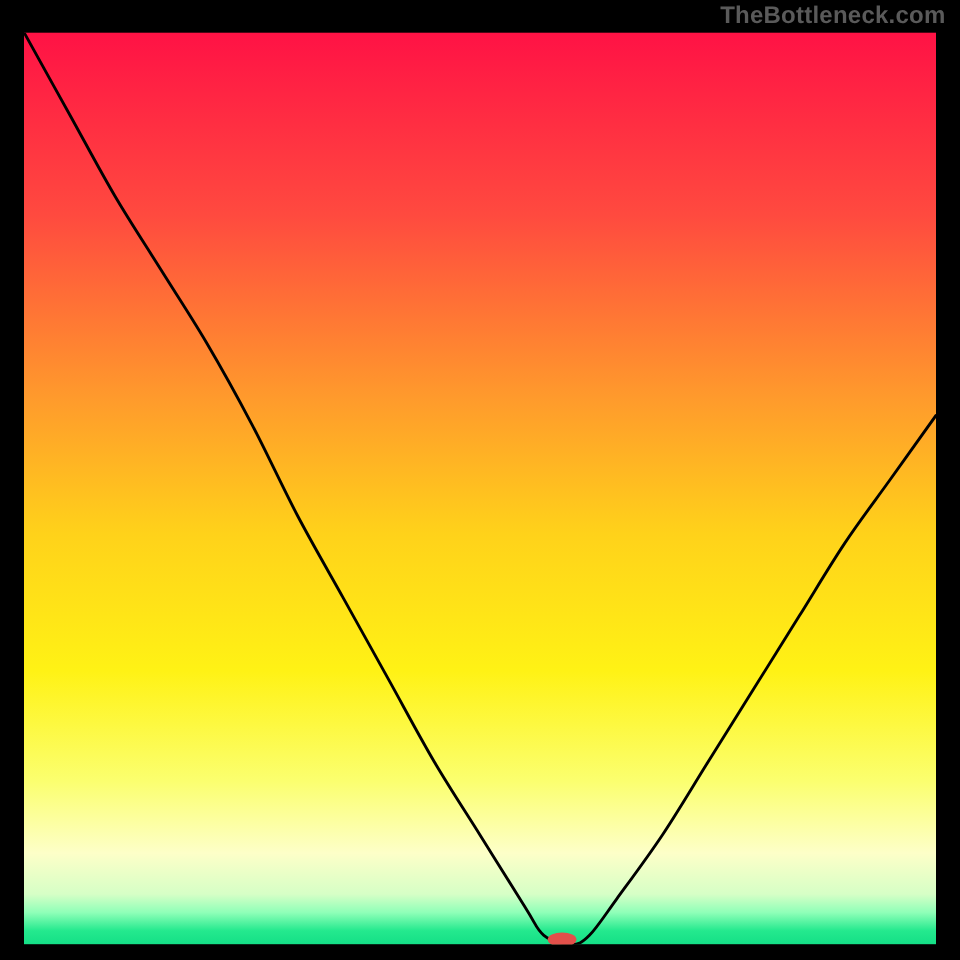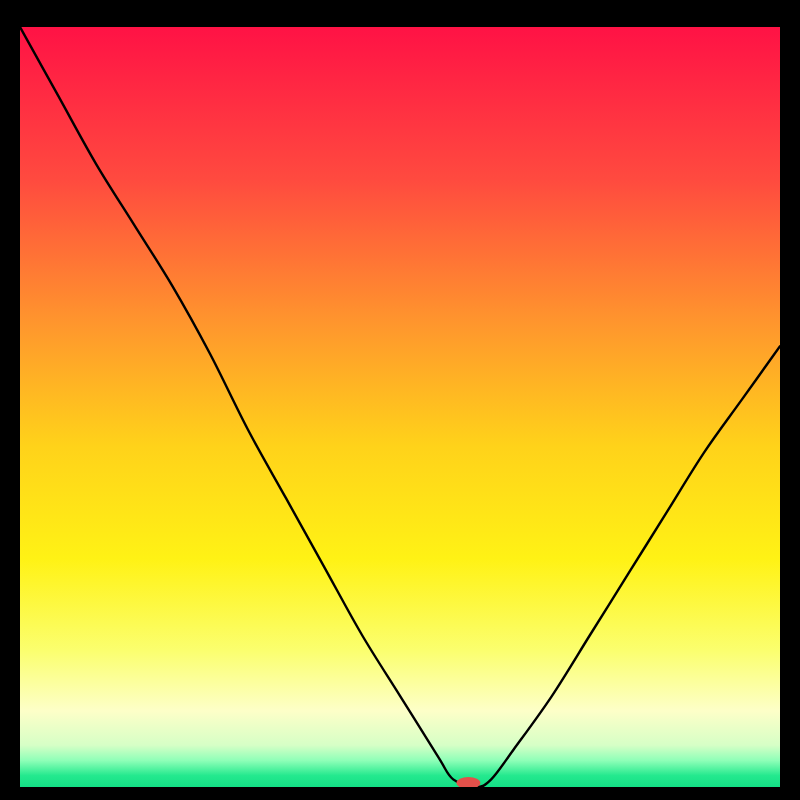--- a/index.html
+++ b/index.html
@@ -33,20 +33,21 @@
     top: 27px;
     width: 760px;
     height: 760px;
   }
   svg { display: block; }
 </style>
 </head>
 <body>
 
 <div class="container">
+  <div class="watermark">TheBottleneck.com</div>
   <div class="plot">
     <svg id="chart-svg" width="760" height="760" viewBox="0 0 760 760">
       <defs>
         <linearGradient id="bg-grad" x1="0" y1="0" x2="0" y2="1">
             <stop offset="0%" stop-color="#ff1245"></stop>
             <stop offset="20%" stop-color="#ff4a3f"></stop>
             <stop offset="40%" stop-color="#ff9a2c"></stop>
             <stop offset="55.00000000000001%" stop-color="#ffd21a"></stop>
             <stop offset="70%" stop-color="#fff215"></stop>
             <stop offset="82%" stop-color="#fbff6e"></stop>

